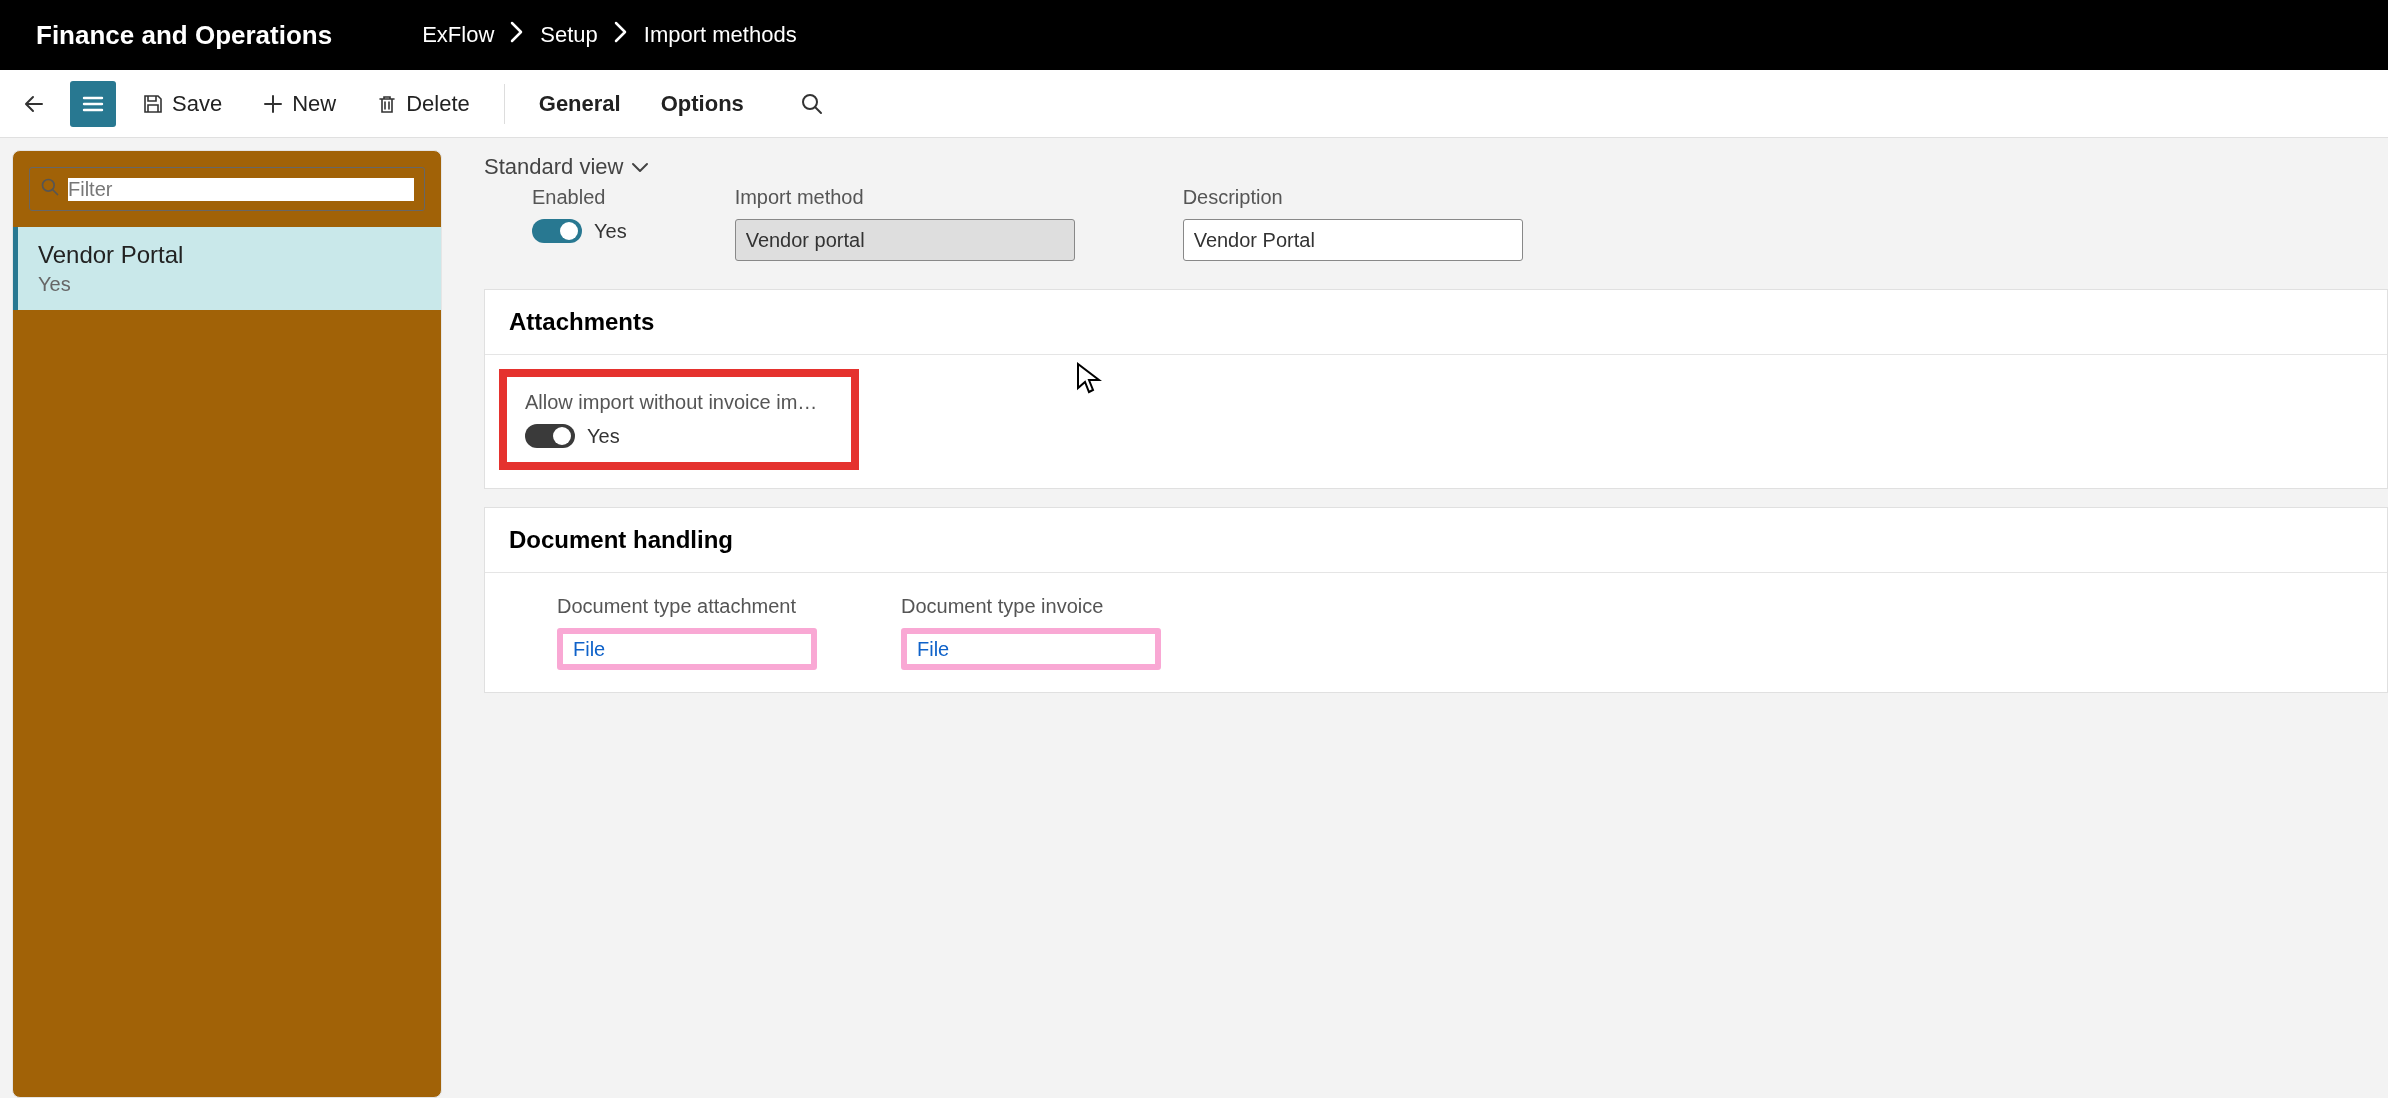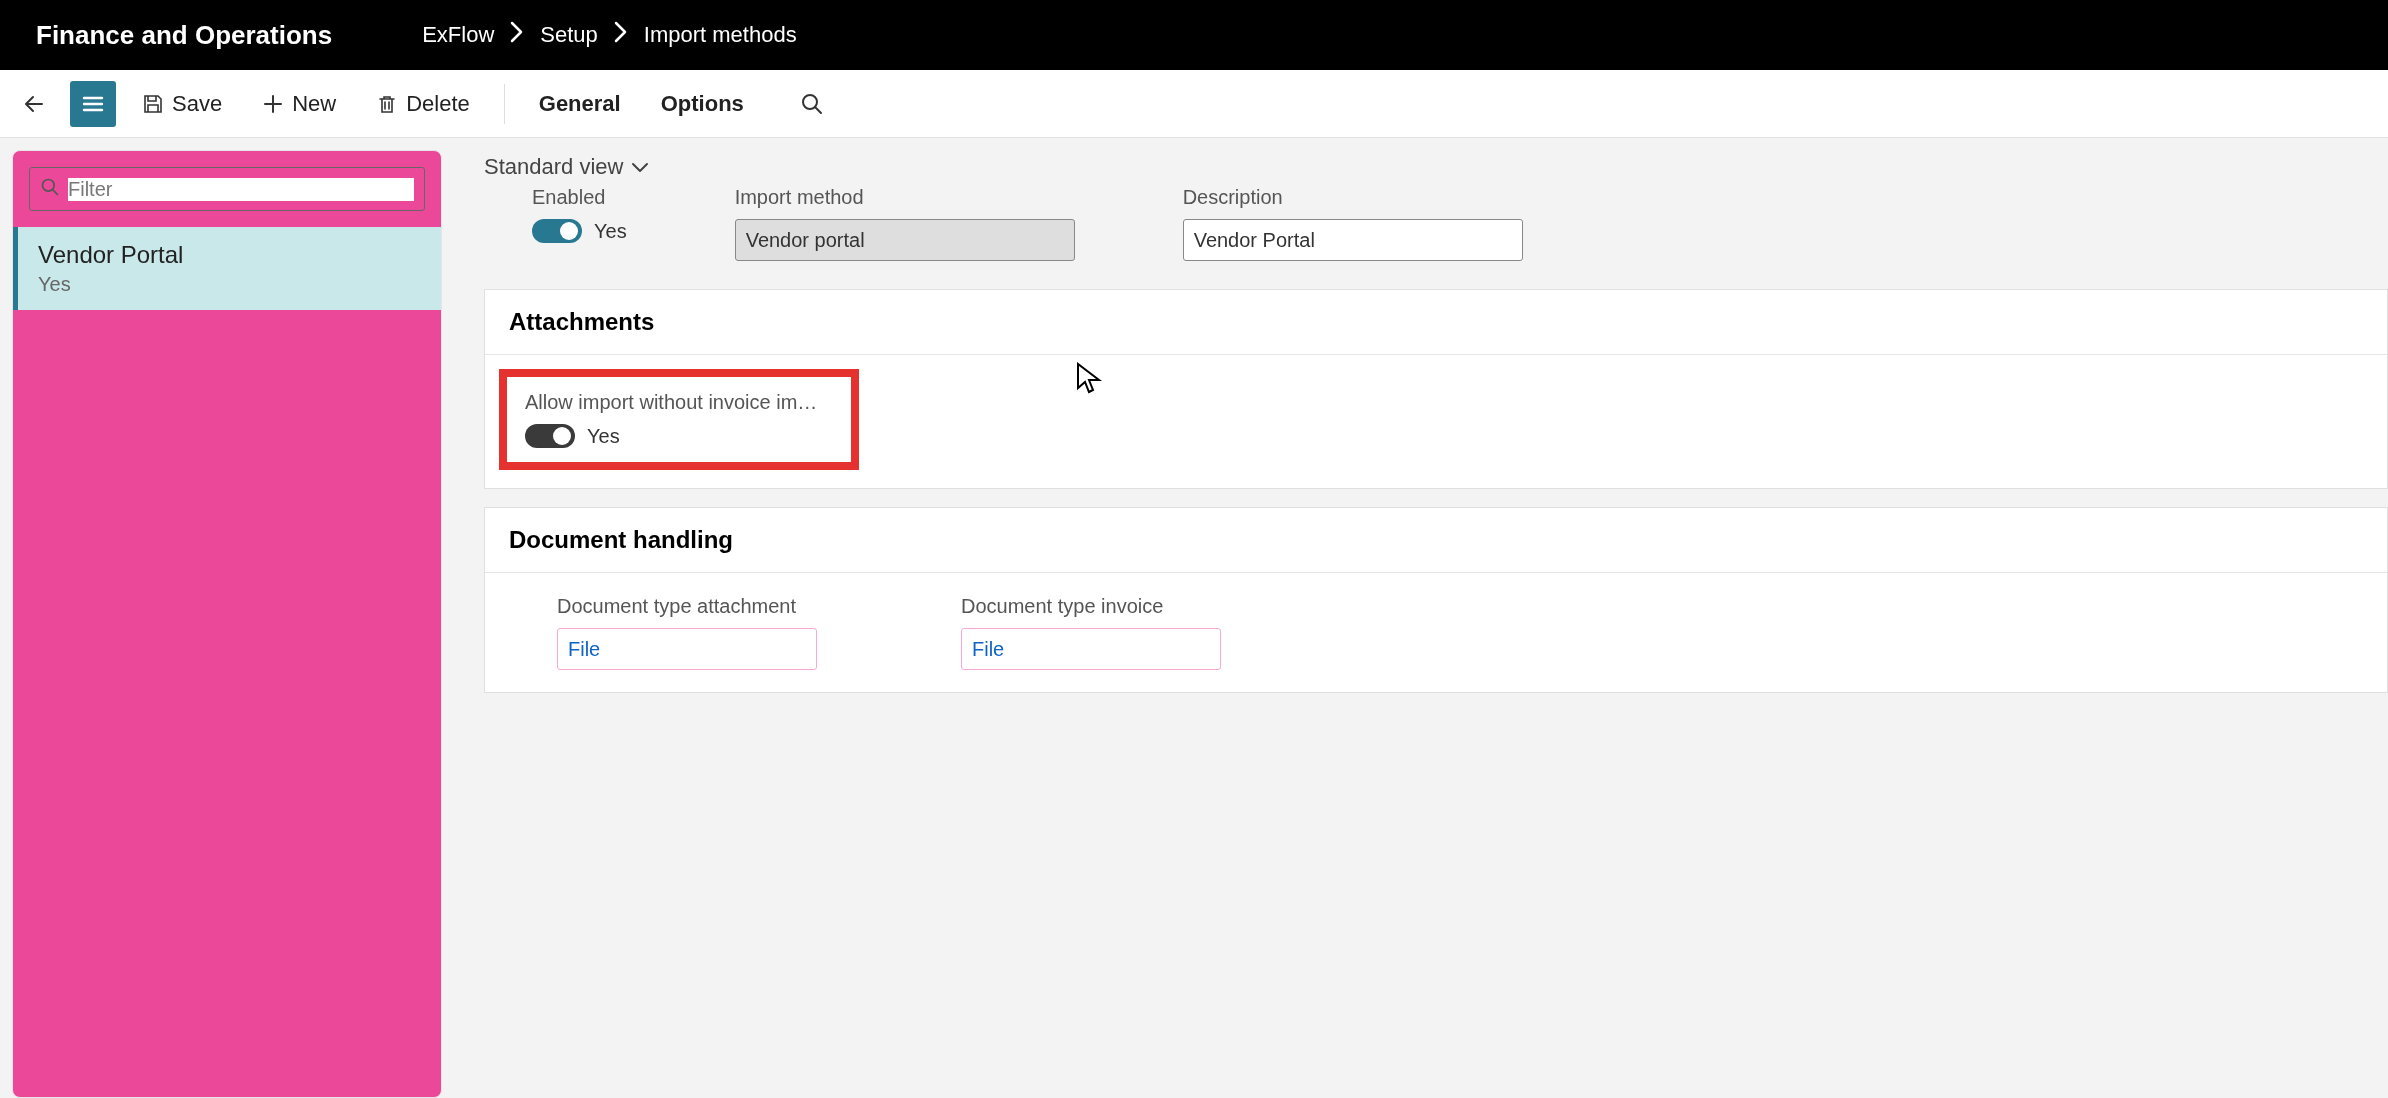--- a/index.html
+++ b/index.html
@@ -52,21 +52,21 @@
 
   
   .main {
     display: flex;
     height: calc(100% - 138px);
     padding: 12px 0 0 12px;
     gap: 12px;
   }
   .sidebar {
     width: 430px;
-    background: #ec4899;
+    background: #a16207;
     border-radius: 8px;
     display: flex;
     flex-direction: column;
     overflow: hidden;
     border: 1px solid #e5e5e5;
   }
   .filter-wrap { padding: 16px; }
   .filter-box {
     position: relative;
     border: 1px solid #666;
@@ -166,25 +166,25 @@
   }
   .section-body { padding: 22px 24px; }
 
   .highlight-box {
     border: 8px solid #e5322e;
     padding: 14px 18px;
     display: inline-block;
     min-width: 360px;
   }
 
-  .doc-row { display: flex; gap: 96px; flex-wrap: wrap; }
+  .doc-row { display: flex; gap: 36px; flex-wrap: wrap; }
   .doc-input {
     height: 42px;
     width: 260px;
-    border: 1px solid #f9a8d4;
+    border: 6px solid #f9a8d4;
     border-radius: 3px;
     padding: 0 10px;
     font-size: 20px;
     color: #0f62c9;
     background: #fff;
   }
 
   .cursor {
     position: absolute;
     pointer-events: none;

